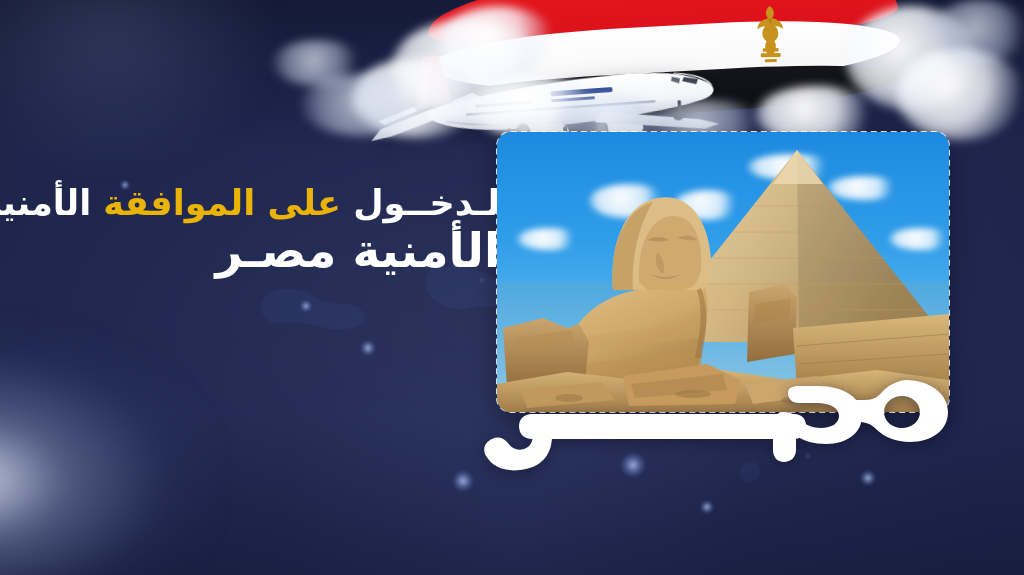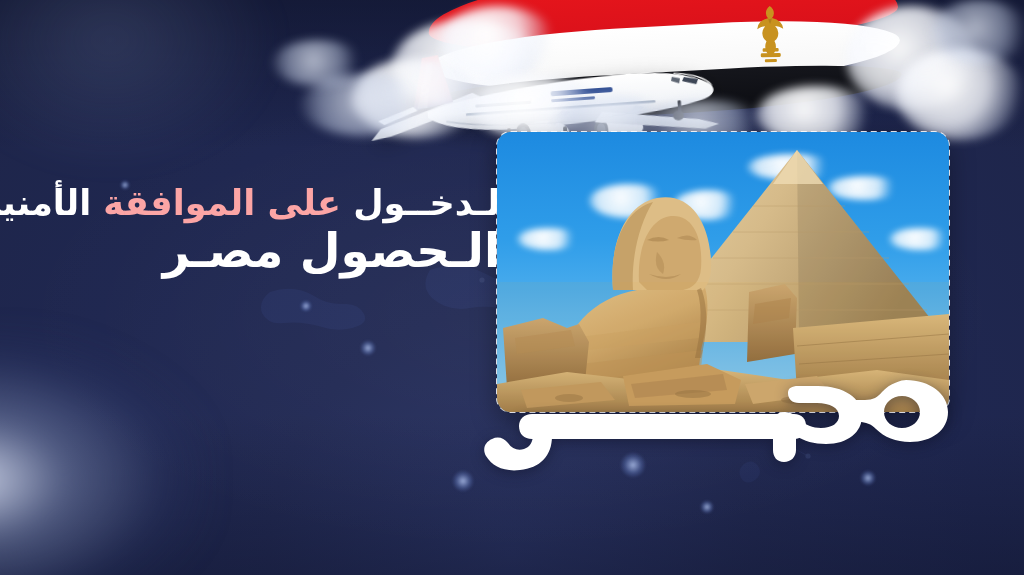--- a/index.html
+++ b/index.html
@@ -124,21 +124,21 @@
     user-select:none;
   }
   .line1{
     font-size:35px;
     font-weight:700;
     letter-spacing:-0.5px;
     white-space:nowrap;
     margin:0 0 6px 0;
   }
   .line1 .w{color:#ffffff;}
-  .line1 .g{color:#fca5a5;}
+  .line1 .g{color:#eab308;}
   .line2{
     font-size:47px;
     font-weight:700;
     color:#ffffff;
     white-space:nowrap;
     margin:0;
     letter-spacing:1px;
   }
 
   
@@ -398,21 +398,21 @@
       <rect x="0" y="150" width="452" height="130" fill="#e5a43c" opacity=".07"></rect>
     </svg>
   </div>
 
   <div class="headline">
     <div class="line1">
       <span class="w">لـدخــول</span>
       <span class="g">على الموافقة</span>
       <span class="w">الأمنية</span>
     </div>
-    <div class="line2">الـحصول مصـر</div>
+    <div class="line2">الأمنية مصـر</div>
   </div>
 
   <div class="calligraphy">
     <svg viewBox="0 0 520 120" xmlns="http://www.w3.org/2000/svg" aria-hidden="true">
       <g fill="#ffffff">
 
         <path d="M470 28
                  c 24 0, 42 14, 42 32
                  c 0 18 -16 30 -38 30
                  c -14 0 -26 -5 -34 -13

